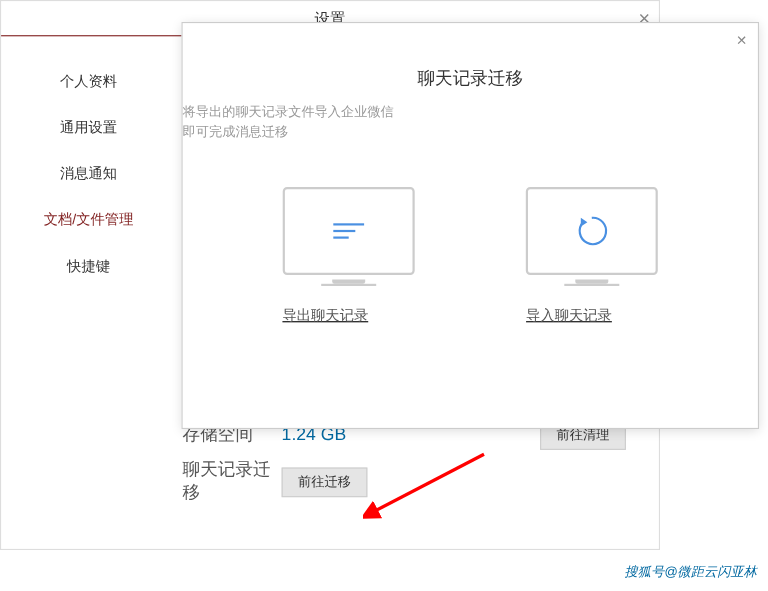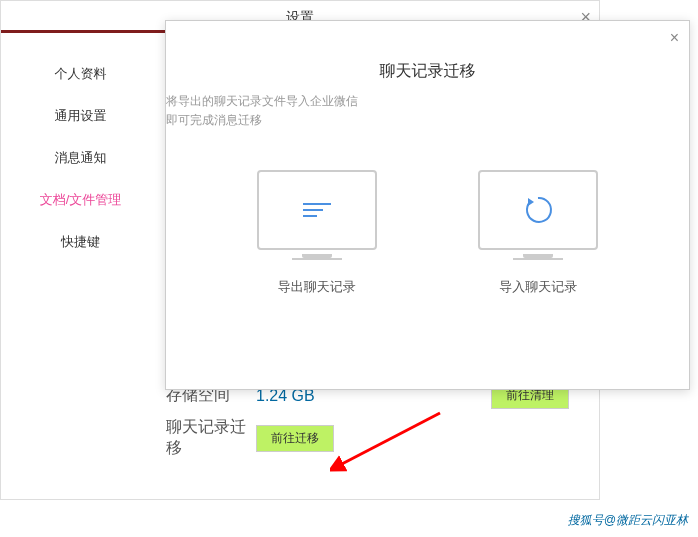--- a/index.html
+++ b/index.html
@@ -1,38 +1,38 @@
 <!DOCTYPE html>
 <html><head>
 <meta charset="utf-8">
 <style>
 * { margin: 0; padding: 0; box-sizing: border-box; font-family: "Microsoft YaHei", "PingFang SC", sans-serif; }
 body { background: #fff; width: 698px; height: 537px; position: relative; overflow: hidden; }
 
 .settings-window { position: absolute; left: 0; top: 0; width: 600px; height: 500px; background: #fff; border: 1px solid #ddd; }
-.settings-header { height: 32px; text-align: center; line-height: 32px; font-size: 14px; color: #333; position: relative; border-bottom: 3px solid #7f1d1d; }
+.settings-header { height: 32px; text-align: center; line-height: 32px; font-size: 14px; color: #333; position: relative; border-bottom: 1px solid #7f1d1d; }
 .settings-close { position: absolute; right: 8px; top: 0; font-size: 18px; color: #888; cursor: pointer; }
 .settings-body { display: flex; height: calc(100% - 32px); }
 .sidebar { width: 135px; padding-top: 20px; padding-left: 24px; }
 .sidebar-item { padding: 12px 0; text-align: center; font-size: 13px; color: #333; cursor: pointer; }
-.sidebar-item.active { color: #ec4899; }
+.sidebar-item.active { color: #7f1d1d; }
 .content { flex: 1; padding: 20px 30px; position: relative; }
 .content-row { display: flex; align-items: center; margin-bottom: 18px; font-size: 13px; color: #333; }
 .content-label { width: 90px; color: #555; }
 .content-value { flex: 1; color: #0369a1; }
-.content-btn { padding: 4px 14px; border: 1px solid #ccc; background: #bef264; font-size: 12px; color: #333; cursor: pointer; }
+.content-btn { padding: 4px 14px; border: 1px solid #ccc; background: #e5e5e5; font-size: 12px; color: #333; cursor: pointer; }
 .storage-row { position: absolute; bottom: 90px; left: 30px; right: 30px; display: flex; align-items: center; }
 .migrate-row { position: absolute; bottom: 40px; left: 30px; right: 30px; display: flex; align-items: center; }
 
 .modal { position: absolute; left: 165px; top: 20px; width: 525px; height: 370px; background: #fff; border: 1px solid #ccc; box-shadow: 0 2px 10px rgba(0,0,0,0.15); }
 .modal-close { position: absolute; right: 10px; top: 8px; font-size: 16px; color: #888; cursor: pointer; }
 .modal-title { text-align: center; font-size: 16px; color: #333; margin-top: 40px; }
 .modal-subtitle { font-size: 12px; color: #999; margin-top: 10px; line-height: 1.6; }
 .modal-options { display: flex; justify-content: space-around; margin-top: 40px; padding: 0 40px; }
-.option-card { text-align: center; cursor: pointer; }
+.option-card { text-align: left; cursor: pointer; text-decoration: underline; }
 .monitor { width: 120px; height: 80px; border: 2px solid #ccc; border-radius: 4px; display: flex; align-items: center; justify-content: center; margin: 0 auto; }
 .monitor-stand { width: 30px; height: 4px; background: #ccc; margin: 4px auto 0; border-radius: 0 0 2px 2px; }
 .monitor-base { width: 50px; height: 2px; background: #ccc; margin: 0 auto; }
 .option-label { margin-top: 18px; font-size: 13px; color: #555; }
 .export-lines { display: flex; flex-direction: column; align-items: flex-start; gap: 4px; }
 .export-lines span { display: block; height: 2px; background: #4a90e2; }
 .import-circle svg { display: block; }
 
 .arrow { position: absolute; left: 330px; top: 408px; pointer-events: none; }
 .watermark { position: absolute; right: 10px; bottom: 8px; font-size: 12px; color: #0369a1; font-style: italic; }

